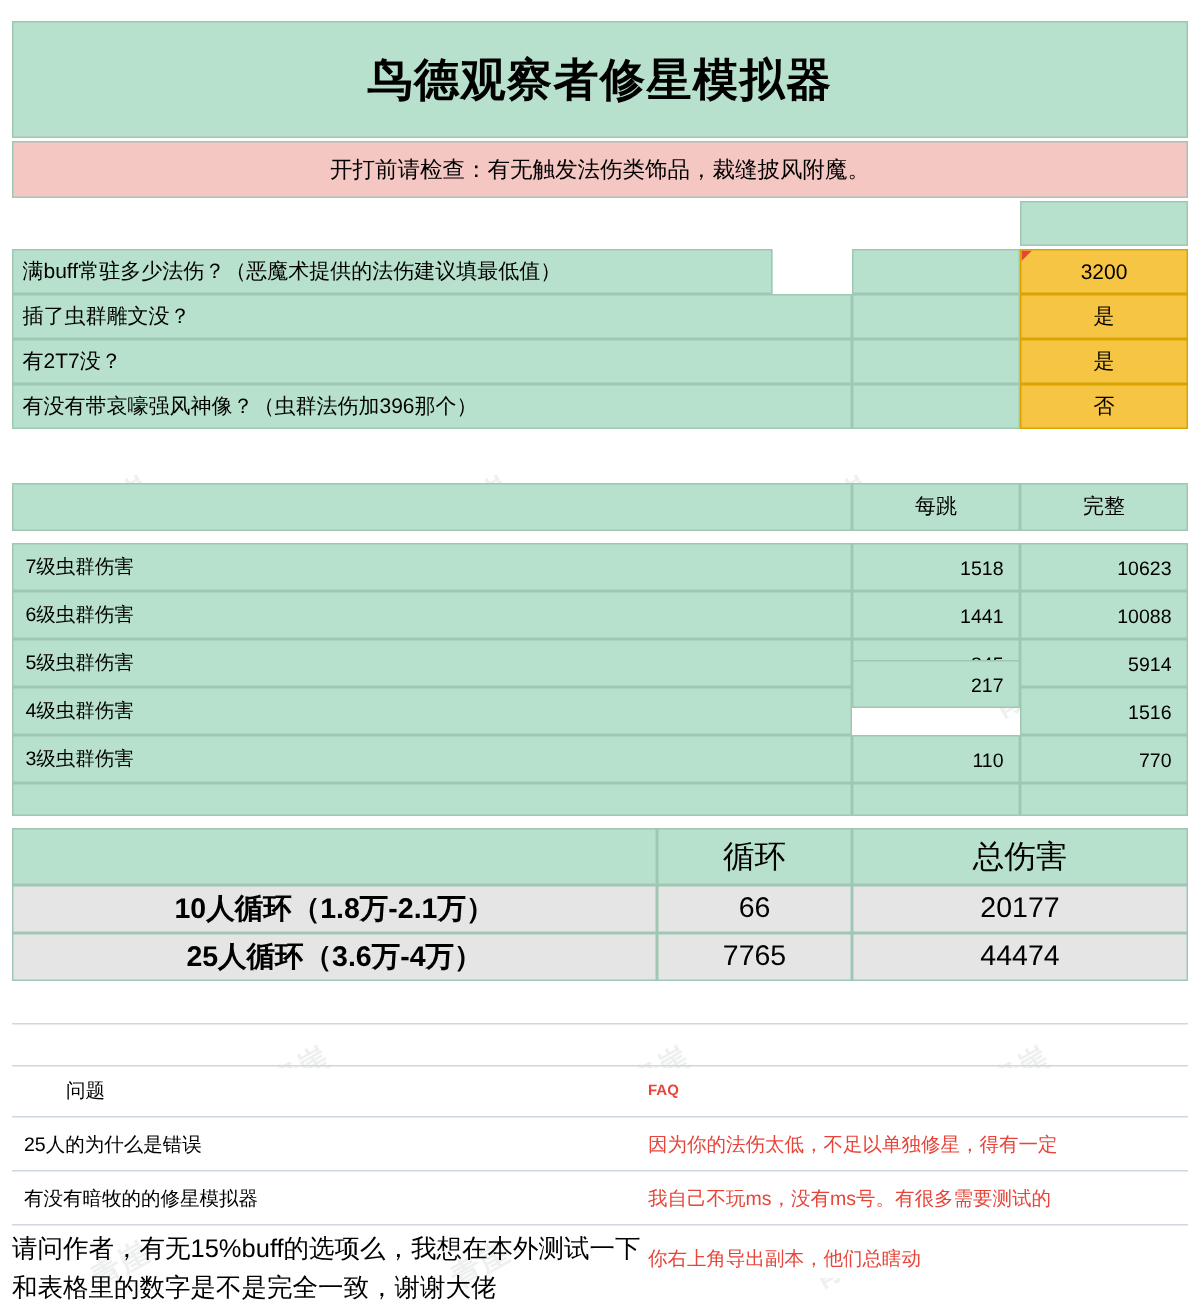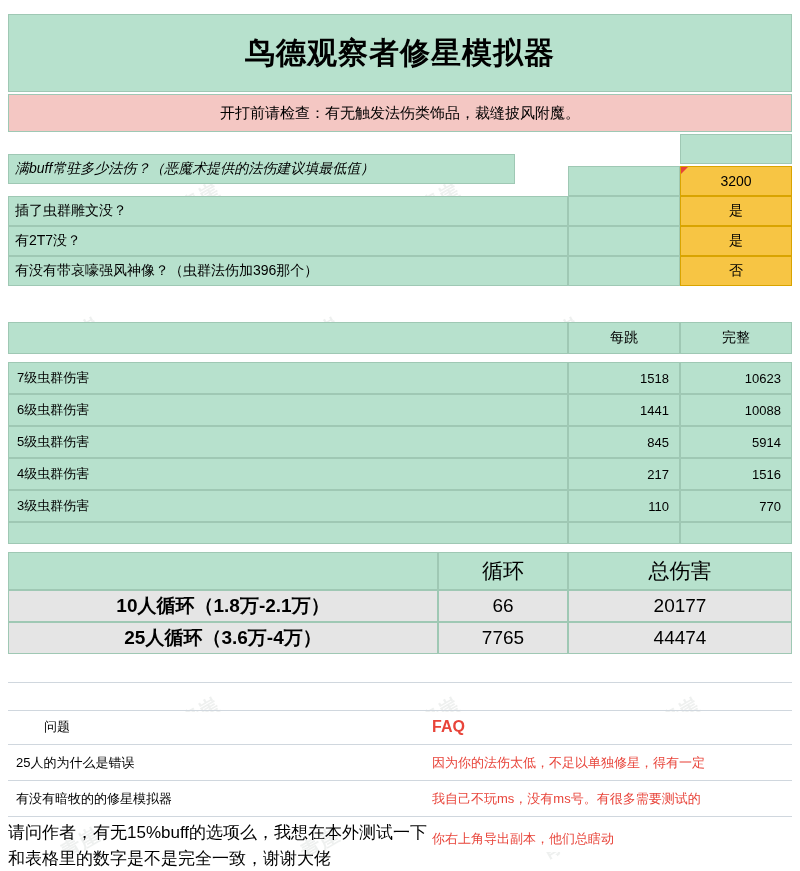--- a/index.html
+++ b/index.html
@@ -93,21 +93,21 @@
   .faq-q {
     font-size: 13px;
     padding-left: 8px;
   }
   .faq-a {
     font-size: 13px;
     padding-left: 4px;
     color: #e8443a;
   }
   .faq-hdr {
-    font-size: 16px;
+    font-size: 10px;
     font-weight: bold;
     padding-left: 4px;
     color: #e8443a;
   }
   .bordered {
     border: 1px solid #9fc8b4;
   }
   .hline {
     position: absolute;
     background: #d0d7de;
@@ -157,21 +157,21 @@
   <div class="wm" style="left:60px; top:830px;">青崖</div>
   <div class="wm" style="left:300px; top:830px;">青崖</div>
   <div class="wm" style="left:540px; top:830px;">青崖</div>
 
   <div class="cell pink bordered notice-cell" style="left:8px; top:94px; width:784px; height:38px;">开打前请检查：有无触发法伤类饰品，裁缝披风附魔。</div>
 
   <div class="cell teal bordered title-cell" style="left:8px; top:14px; width:784px; height:78px;">鸟德观察者修星模拟器</div>
 
   <div class="cell teal bordered" style="left:680px; top:134px; width:112px; height:30px;"></div>
 
-  <div class="cell teal bordered q-cell" style="left:8px; top:154px; width:507px; height:30px;font-style:italic;">满buff常驻多少法伤？（恶魔术提供的法伤建议填最低值）</div>
+  <div class="cell teal bordered q-cell" style="left:8px; top:166px; width:507px; height:30px;">满buff常驻多少法伤？（恶魔术提供的法伤建议填最低值）</div>
   <div class="cell teal bordered" style="left:568px; top:166px; width:112px; height:30px;"></div>
   <div class="cell gold-edge val-cell" style="left:680px; top:166px; width:112px; height:30px;">
     <div class="note-corner"></div>
   3200</div>
 
   <div class="cell teal bordered q-cell" style="left:8px; top:196px; width:560px; height:30px;">插了虫群雕文没？</div>
   <div class="cell teal bordered" style="left:568px; top:196px; width:112px; height:30px;"></div>
   <div class="cell gold-edge val-cell" style="left:680px; top:196px; width:112px; height:30px;">是</div>
 
   <div class="cell teal bordered q-cell" style="left:8px; top:226px; width:560px; height:30px;">有2T7没？</div>
@@ -194,21 +194,21 @@
 
   <div class="cell teal bordered lbl-cell" style="left:8px; top:394px; width:560px; height:32px;">6级虫群伤害</div>
   <div class="cell teal bordered num-cell" style="left:568px; top:394px; width:112px; height:32px;text-align:right;">1441</div>
   <div class="cell teal bordered num-cell" style="left:680px; top:394px; width:112px; height:32px;">10088</div>
 
   <div class="cell teal bordered lbl-cell" style="left:8px; top:426px; width:560px; height:32px;">5级虫群伤害</div>
   <div class="cell teal bordered num-cell" style="left:568px; top:426px; width:112px; height:32px;">845</div>
   <div class="cell teal bordered num-cell" style="left:680px; top:426px; width:112px; height:32px;">5914</div>
 
   <div class="cell teal bordered lbl-cell" style="left:8px; top:458px; width:560px; height:32px;">4级虫群伤害</div>
-  <div class="cell teal bordered num-cell" style="left:568px; top:458px; width:112px; height:32px;">217</div>
+  <div class="cell teal bordered num-cell" style="left:568px; top:440px; width:112px; height:32px;">217</div>
   <div class="cell teal bordered num-cell" style="left:680px; top:458px; width:112px; height:32px;">1516</div>
 
   <div class="cell teal bordered lbl-cell" style="left:8px; top:490px; width:560px; height:32px;">3级虫群伤害</div>
   <div class="cell teal bordered num-cell" style="left:568px; top:490px; width:112px; height:32px;">110</div>
   <div class="cell teal bordered num-cell" style="left:680px; top:490px; width:112px; height:32px;">770</div>
 
   <div class="cell teal bordered" style="left:8px; top:522px; width:560px; height:22px;"></div>
   <div class="cell teal bordered" style="left:568px; top:522px; width:112px; height:22px;"></div>
   <div class="cell teal bordered" style="left:680px; top:522px; width:112px; height:22px;"></div>
 

